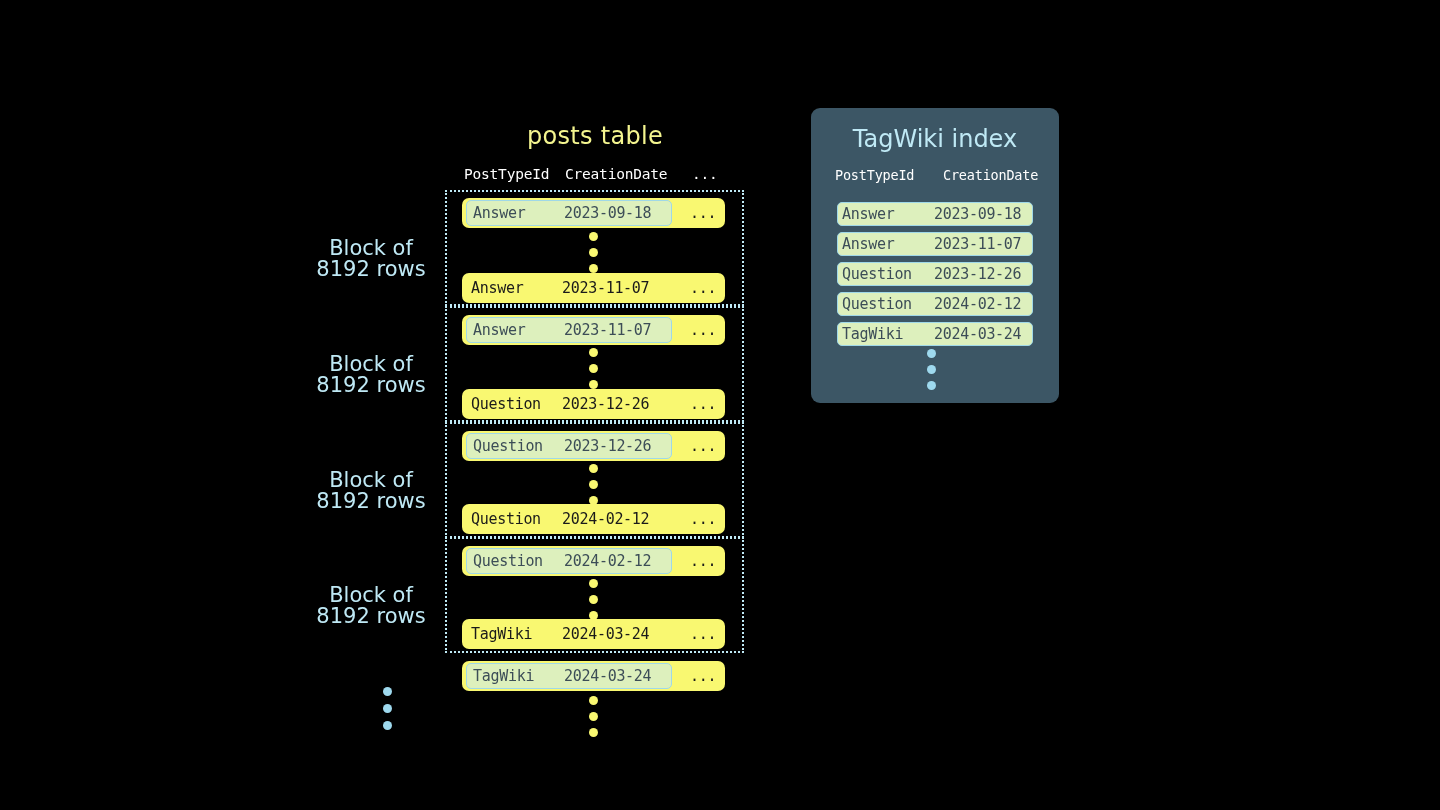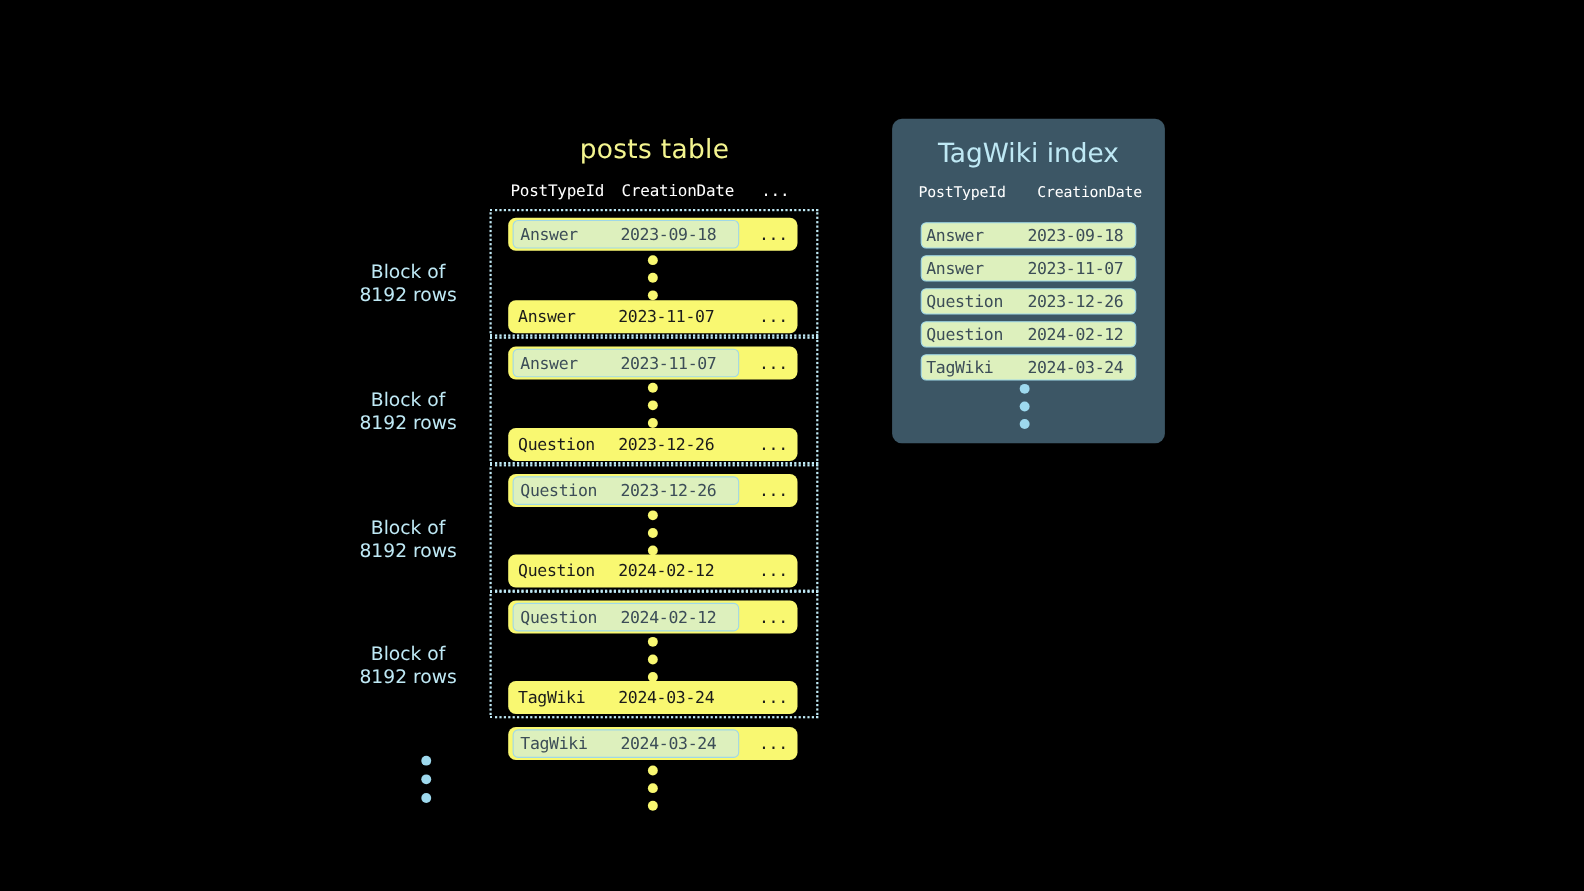--- a/index.html
+++ b/index.html
@@ -69,21 +69,21 @@
     box-sizing: border-box;
   }
 
   .block-label {
     position: absolute;
     left: 300px;
     width: 118px;
     text-align: center;
     color: #bfe9f5;
     font-family: "DejaVu Sans", sans-serif;
-    font-size: 17px;
+    font-size: 21px;
     line-height: 21px;
     white-space: pre-line;
   }
 
   
   .row {
     position: absolute;
     left: 450px;
     width: 263px;
     height: 30px;

